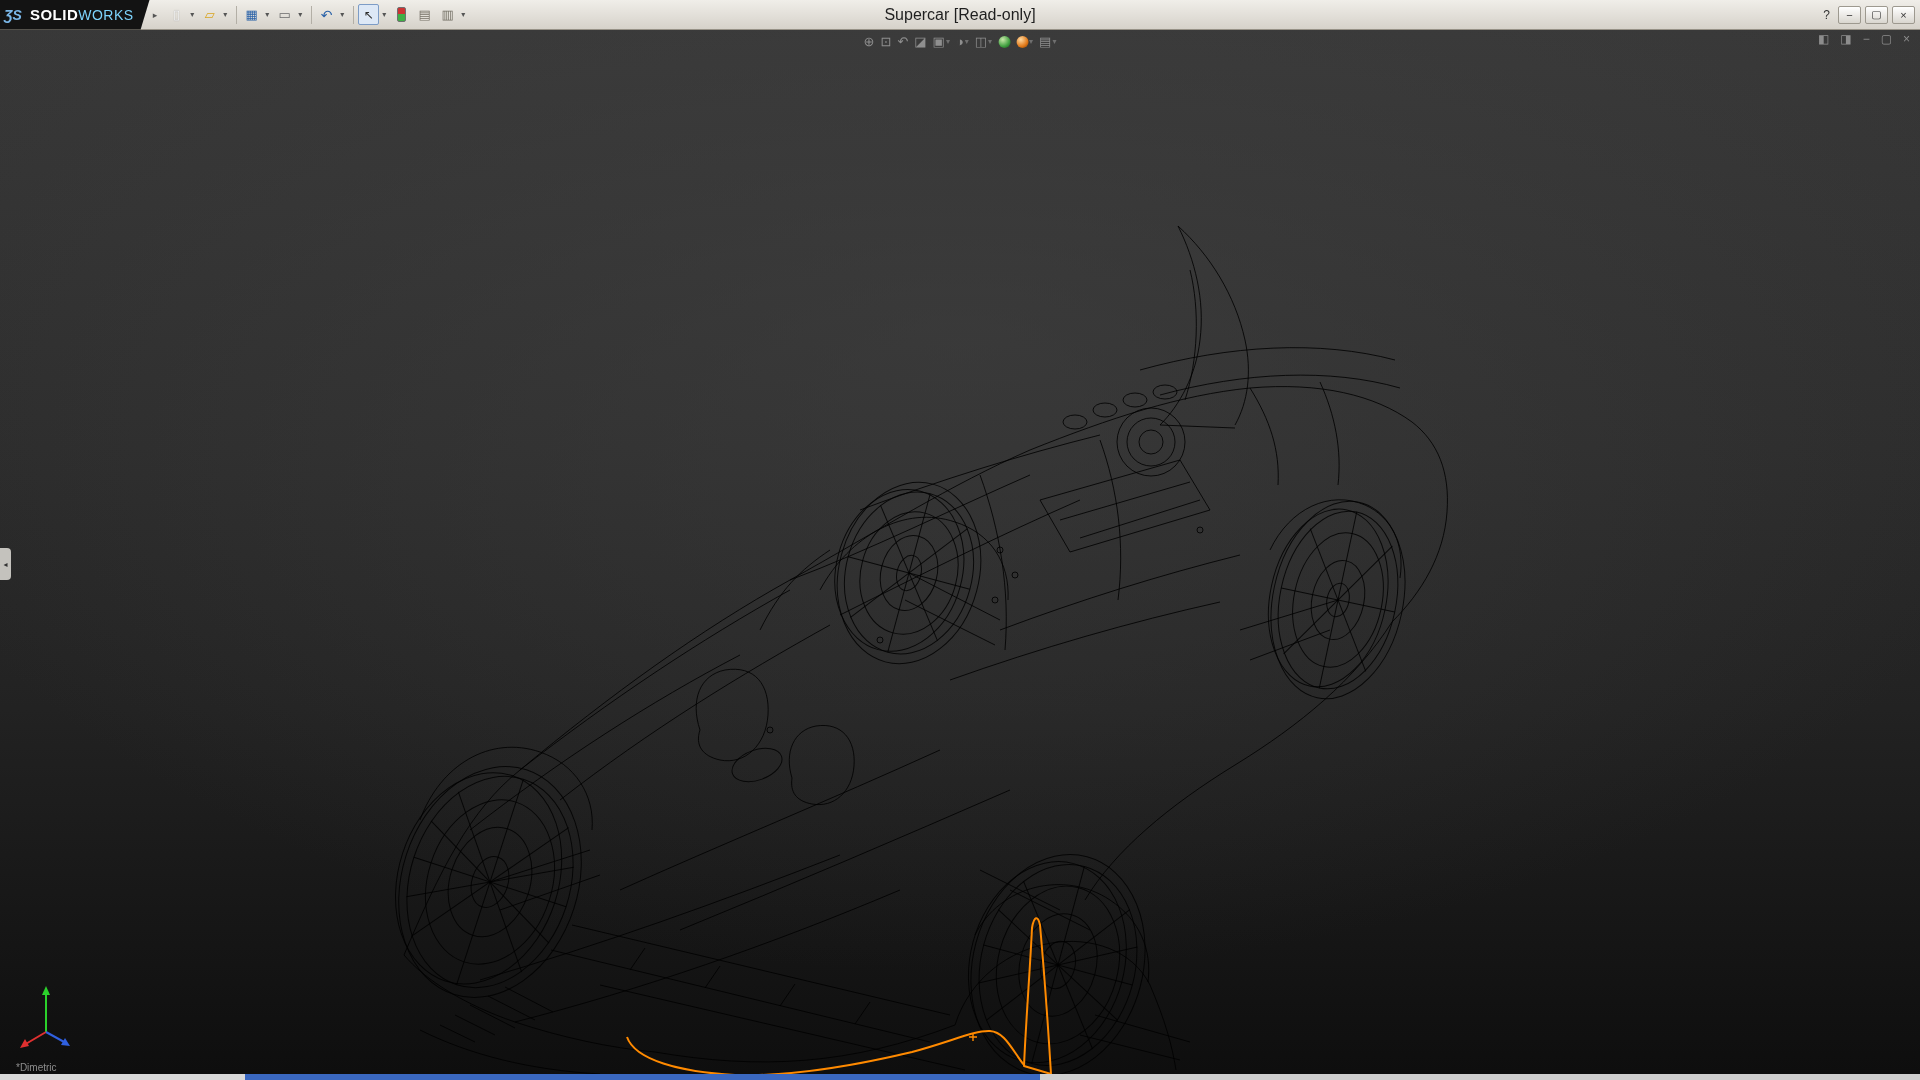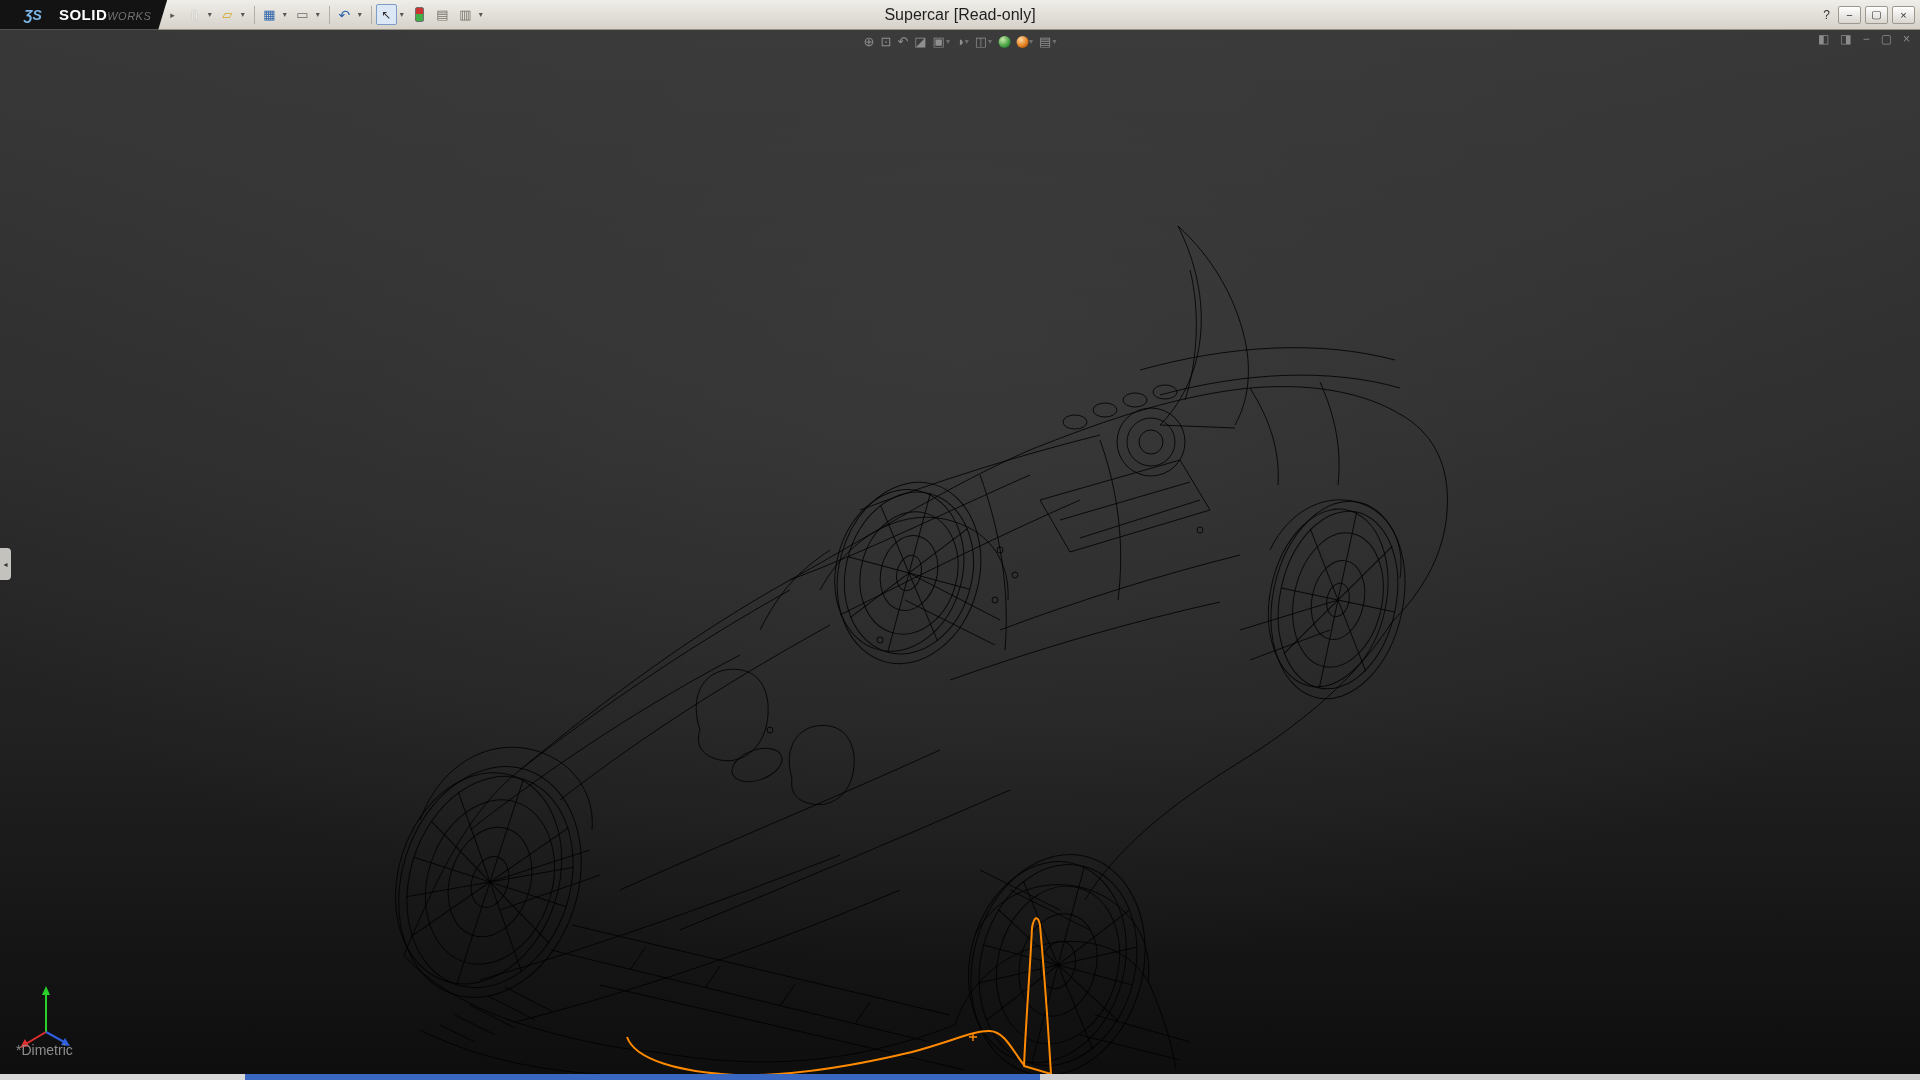--- a/index.html
+++ b/index.html
@@ -1,23 +1,23 @@
 <!DOCTYPE html>
 <html style="--titlebar_bg: #d6d2ca; --viewport_top: #383838; --viewport_mid: #222222; --viewport_bottom: #0e0e0e; --wireframe: #000000; --accent_orange: #ff8a00; --taskbar_blue: #3a68c0; --strip_gray: #d9d9d9; --icon_blue: #2a62a8; --icon_yellow: #d9a520; --icon_green: #3faf46; --icon_red: #cc3333;"><head>
 <meta charset="utf-8">
 <style>
   html,body{margin:0;padding:0;}
   body{width:1920px;height:1080px;overflow:hidden;background:#000;font-family:"Liberation Sans",sans-serif;}
 
   
   .titlebar{height:30px;background:linear-gradient(#f0eee9,#d6d2ca);display:flex;align-items:center;position:relative;border-bottom:1px solid #979287;box-sizing:border-box;}
-  .brand{height:30px;background:#131313;color:#fff;display:flex;align-items:center;gap:17px;padding:0 16px 0 24px;clip-path:polygon(0 0,100% 0,calc(100% - 9px) 100%,0 100%);}
+  .brand{height:30px;background:#131313;color:#fff;display:flex;align-items:center;gap:8px;padding:0 16px 0 4px;clip-path:polygon(0 0,100% 0,calc(100% - 9px) 100%,0 100%);}
   .brand-icon{font-style:italic;font-weight:bold;color:#7ab7e8;font-size:14px;}
   .brand-solid{font-weight:bold;font-size:15px;letter-spacing:.5px;}
-  .brand-works{font-weight:300;font-size:11px;letter-spacing:.5px;color:#737373;font-style:italic;}
+  .brand-works{font-weight:300;font-size:14px;letter-spacing:.5px;color:#7dd3fc;}
   .tb-expand{font-size:9px;color:#555;padding:2px 3px;cursor:pointer;}
   .tb-tools{display:flex;align-items:center;margin-left:6px;}
   .tgroup{display:flex;align-items:center;margin-right:2px;}
   .tool{width:21px;height:21px;display:flex;align-items:center;justify-content:center;border:1px solid transparent;border-radius:2px;background:transparent;padding:0;font-size:13px;line-height:1;cursor:pointer;}
   .tool.pressed{border:1px solid #7d9cc6;background:#dde8f6;}
   .caret{border:none;background:transparent;font-size:8px;color:#555;padding:0 1px;cursor:pointer;width:10px;}
   .sep{width:1px;height:18px;background:#b3afa6;margin:0 4px;}
   .tg-new{color:#fdfdfd;text-shadow:0 0 1px #777;}
   .tg-open{color:var(--icon_yellow,#d9a520);}
   .tg-save{color:var(--icon_blue,#2a62a8);}
@@ -46,21 +46,21 @@
   .hu-caret{color:#6f6f6f;font-size:8px;margin-left:1px;}
   .ball{width:12px;height:12px;border-radius:50%;display:inline-block;}
   .ball-green{background:radial-gradient(circle at 35% 30%,#c8e8a8,#3f9e3f 60%,#17491c);}
   .ball-orange{background:radial-gradient(circle at 35% 30%,#ffd9a0,#e07818 60%,#6e3604);}
 
   .doc-controls{position:absolute;top:2px;right:8px;display:flex;align-items:center;gap:7px;}
   .doc-btn{color:#8d8d8d;font-size:12px;border:none;background:transparent;cursor:pointer;padding:1px 2px;line-height:1;}
 
   .collapse-tab{position:absolute;left:0;top:518px;width:11px;height:32px;background:#c4c2bd;border-radius:0 4px 4px 0;display:flex;align-items:center;justify-content:center;font-size:8px;color:#333;cursor:pointer;}
 
-  .view-label{position:absolute;left:16px;bottom:16px;color:#8d8d8d;font-size:14px;}
+  .view-label{position:absolute;left:16px;bottom:1px;color:#8d8d8d;font-size:10px;}
 
   .triad{position:absolute;left:14px;bottom:24px;}
 
   
   .bottom-strip{height:6px;display:flex;width:1920px;}
   .seg-a{width:245px;background:var(--strip_gray,#d9d9d9);}
   .seg-b{width:795px;background:var(--taskbar_blue,#3a68c0);}
   .seg-c{flex:1;background:#cfcfcf;}
 </style>
 </head>

